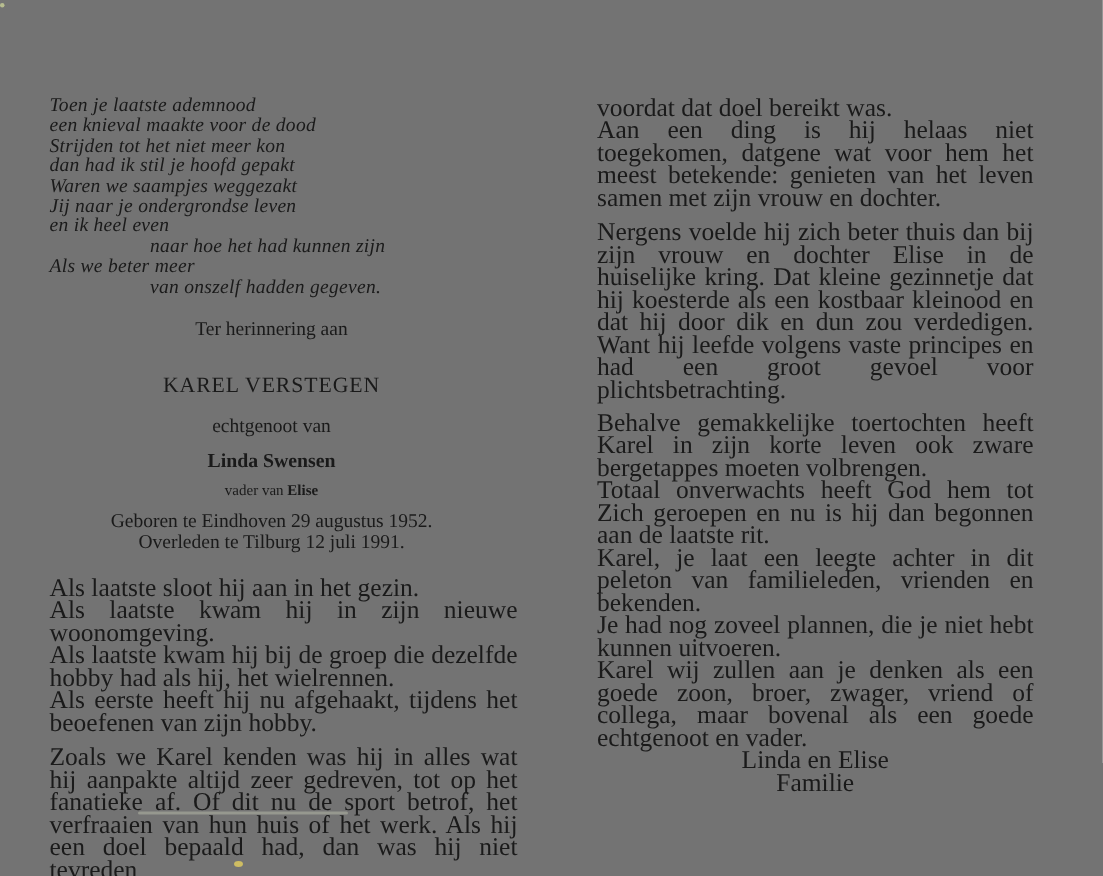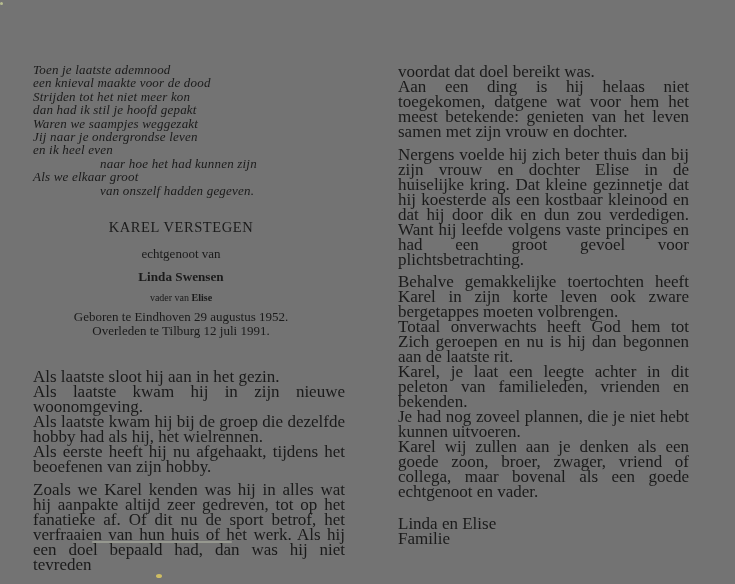--- a/index.html
+++ b/index.html
@@ -34,28 +34,28 @@
   .father-line{margin-top:7px;font-size:10px;}
   .father-line .bold{font-weight:bold;}
   .dates{margin-top:7px;font-size:13px;line-height:13.5px;}
 
   .body-par{
     font-size:17px;
     line-height:15px;
     text-align:justify;
   }
   .sub-par{margin:0;}
-  .grp-a{margin-top:32px;}
+  .grp-a{margin-top:17px;}
   .grp-b{margin-top:8px;}
 
   .grp-r1{margin-top:64px;}
   .grp-r2{margin-top:8px;}
   .grp-r3{margin-top:7px;}
   .grp-closing{margin-top:50px;}
-  .grp-signature{margin-top:17px;text-align:left;}
+  .grp-signature{margin-top:0;text-align:center;}
 
   .artifact{position:absolute;border-radius:50%;}
   .artifact-corner{left:0px;top:2px;width:3px;height:3px;background:#c8cf96;opacity:0.8;}
   .artifact-smudge{left:92px;top:541px;width:140px;height:2px;border-radius:2px;background:#d8dcc2;opacity:0.35;}
   .artifact-dot{left:156px;top:574px;width:6px;height:4px;background:#ecd65e;opacity:0.75;}
 </style>
 </head>
 <body>
 
 <div class="page">
@@ -64,25 +64,26 @@
 
     <div class="poem">
       <div class="poem-line">Toen je laatste ademnood</div>
       <div class="poem-line">een knieval maakte voor de dood</div>
       <div class="poem-line">Strijden tot het niet meer kon</div>
       <div class="poem-line">dan had ik stil je hoofd gepakt</div>
       <div class="poem-line">Waren we saampjes weggezakt</div>
       <div class="poem-line">Jij naar je ondergrondse leven</div>
       <div class="poem-line">en ik heel even</div>
       <div class="poem-line indented">naar hoe het had kunnen zijn</div>
-      <div class="poem-line">Als we elkaar groot</div>
+      <div class="poem-line">Als we beter meer</div>
       <div class="poem-line indented">van onszelf hadden gegeven.</div>
     </div>
 
     <div class="memorial">
+      <div class="in-memoriam">Ter herinnering aan</div>
       <div class="deceased-name">KAREL VERSTEGEN</div>
       <div class="spouse-label">echtgenoot van</div>
       <div class="spouse-name">Linda Swensen</div>
       <div class="father-line">
         <span>vader van</span>
         <span class="bold">Elise</span>
       </div>
       <div class="dates">
         <div>Geboren te Eindhoven 29 augustus 1952.</div>
         <div>Overleden te Tilburg 12 juli 1991.</div>

